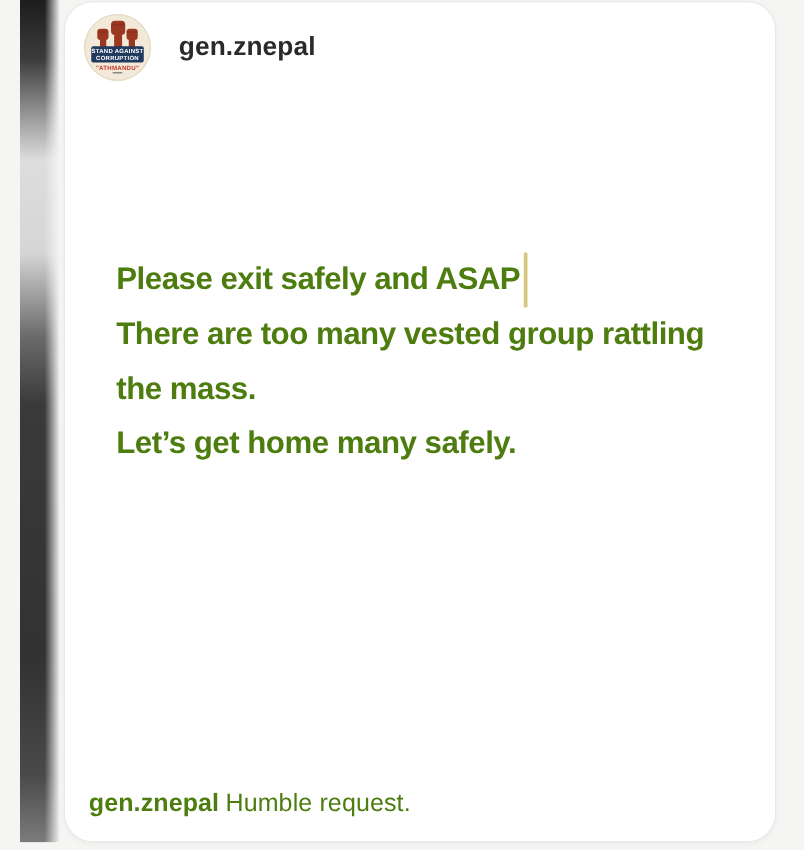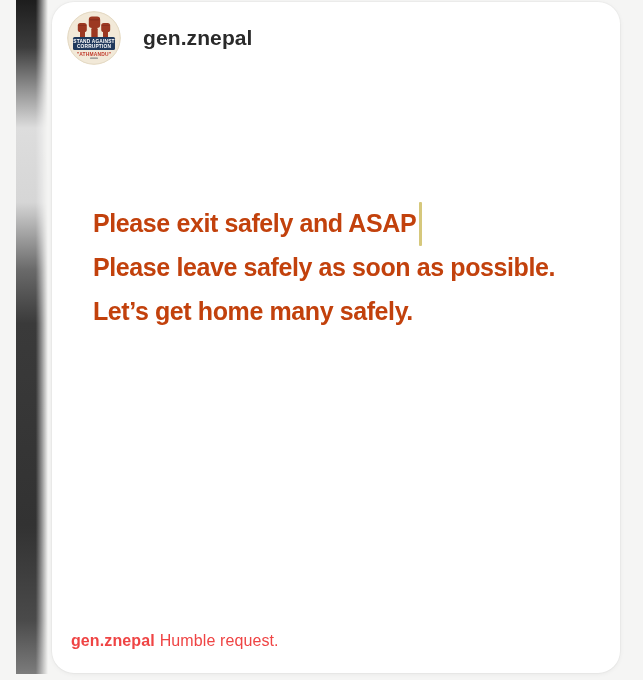--- a/index.html
+++ b/index.html
@@ -58,37 +58,37 @@
     letter-spacing: 0.1px;
   }
   .post-text {
     position: absolute;
     left: 41px; top: 200px;
     width: 520px;
     font-size: 25px;
     line-height: 43.5px;
     font-weight: 600;
     letter-spacing: -0.4px;
-    color: #c2410c;
+    color: #4d7c0f;
     white-space: nowrap;
   }
   .caret {
     display: inline-block;
     width: 3px;
     height: 44px;
     margin-left: 3px;
     background: #d6c87c;
     border-radius: 1px;
     vertical-align: top;
   }
   .post-footer {
     position: absolute;
     left: 19px; top: 630px;
-    font-size: 16px;
-    color: #ef4444;
+    font-size: 20px;
+    color: #4d7c0f;
     letter-spacing: 0.1px;
     text-align: center;
   }
   .post-footer .f-user { font-weight: 700; }
   .post-footer .f-text { font-weight: 400; margin-left: 5px; }
 </style>
 </head>
 <body>
 
 <div class="stage">
@@ -122,21 +122,22 @@
           <text x="27" y="37.4" text-anchor="middle" font-size="4.8" font-weight="bold" fill="#ffffff" letter-spacing="0.2">CORRUPTION</text>
           <text x="27" y="45" text-anchor="middle" font-size="4.9" font-weight="bold" fill="#c03a2b" letter-spacing="0.2">"ATHMANDU"</text>
           <rect x="23" y="46.6" width="8" height="1.2" rx="0.6" fill="#8a8a8a"></rect>
         </svg>
       </div>
       <div class="username">gen.znepal</div>
     </div>
 
     <div class="post-text">
       <div><span>Please exit safely and ASAP</span><span class="caret"></span></div>
-      <div>Please leave safely as soon as possible.</div>
+      <div>There are too many vested group rattling</div>
+      <div>the mass.</div>
       <div>Let’s get home many safely.</div>
     </div>
 
     <div class="post-footer">
       <span class="f-user">gen.znepal</span><span class="f-text">Humble request.</span>
     </div>
 
   </div>
 </div>
 

